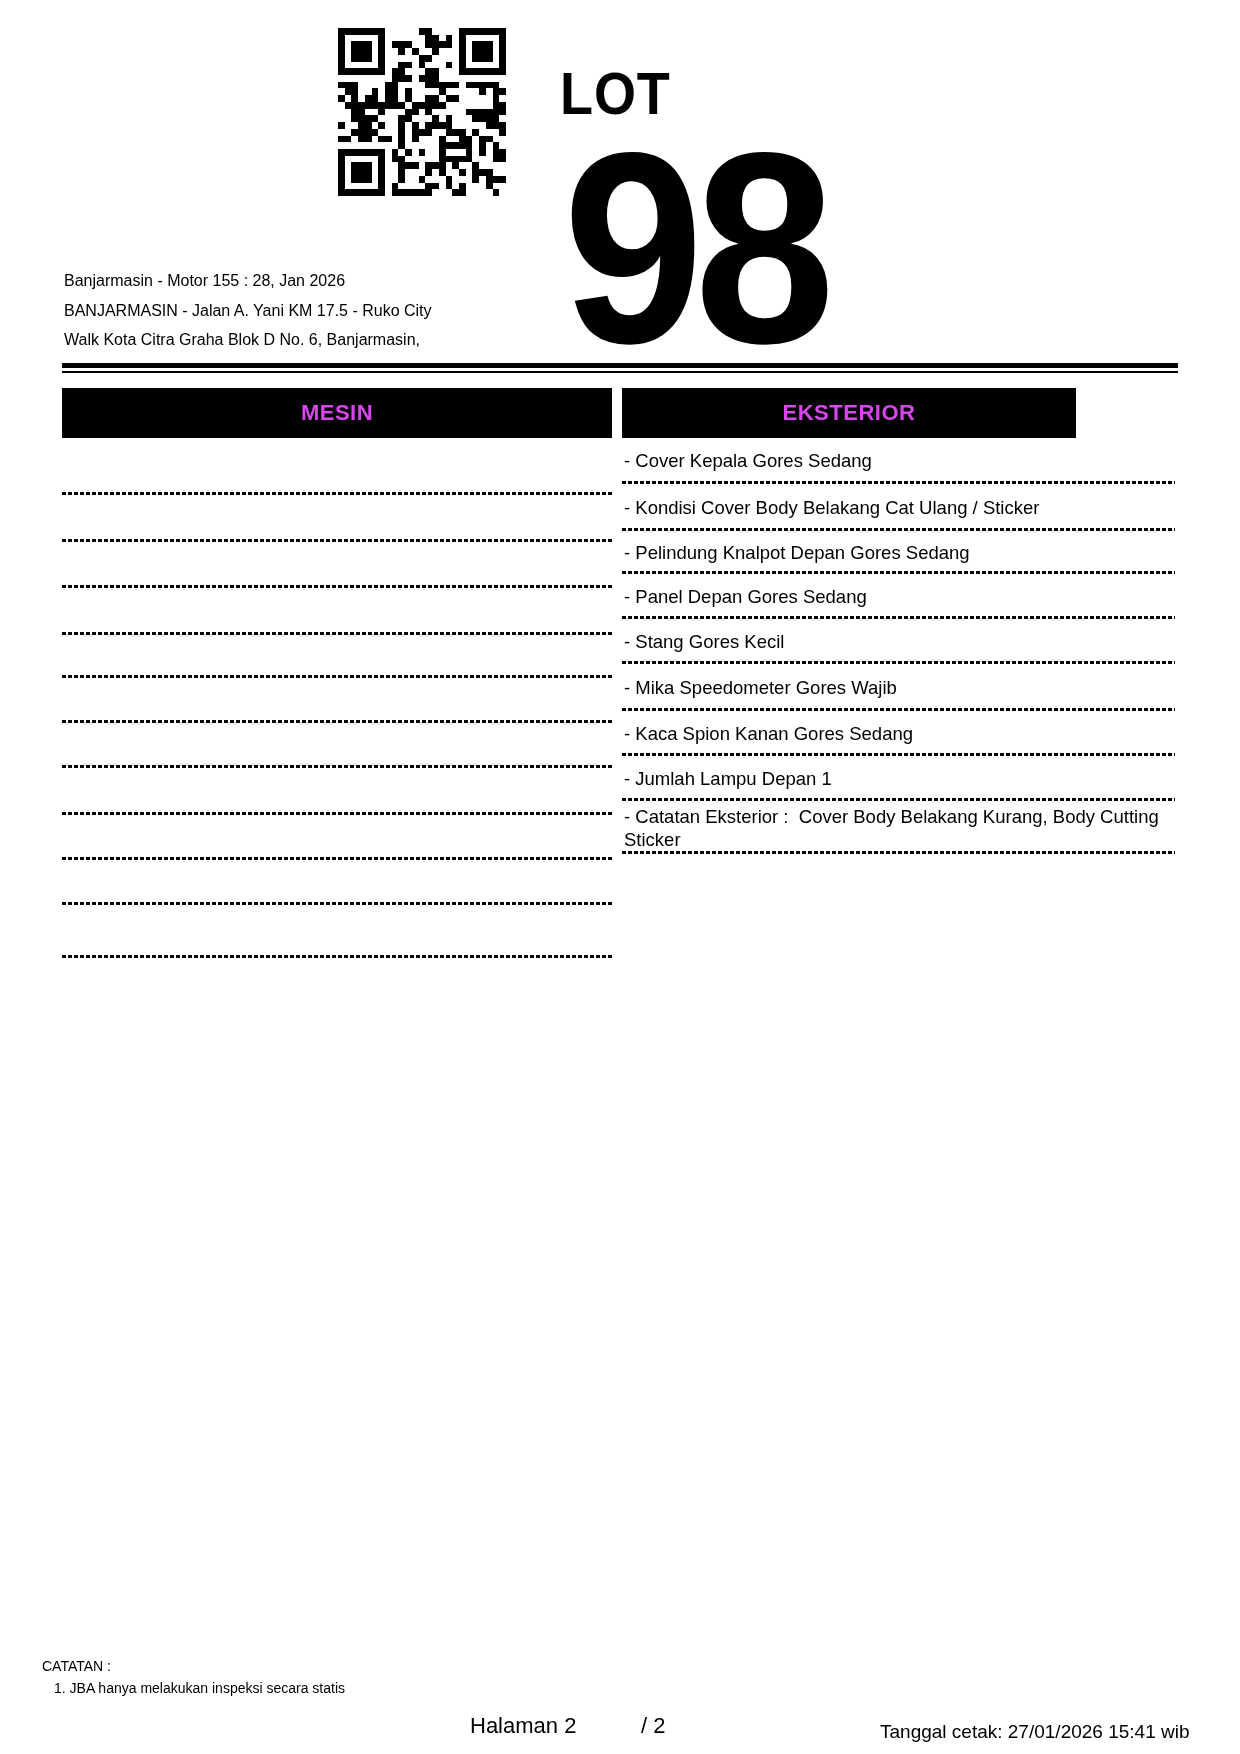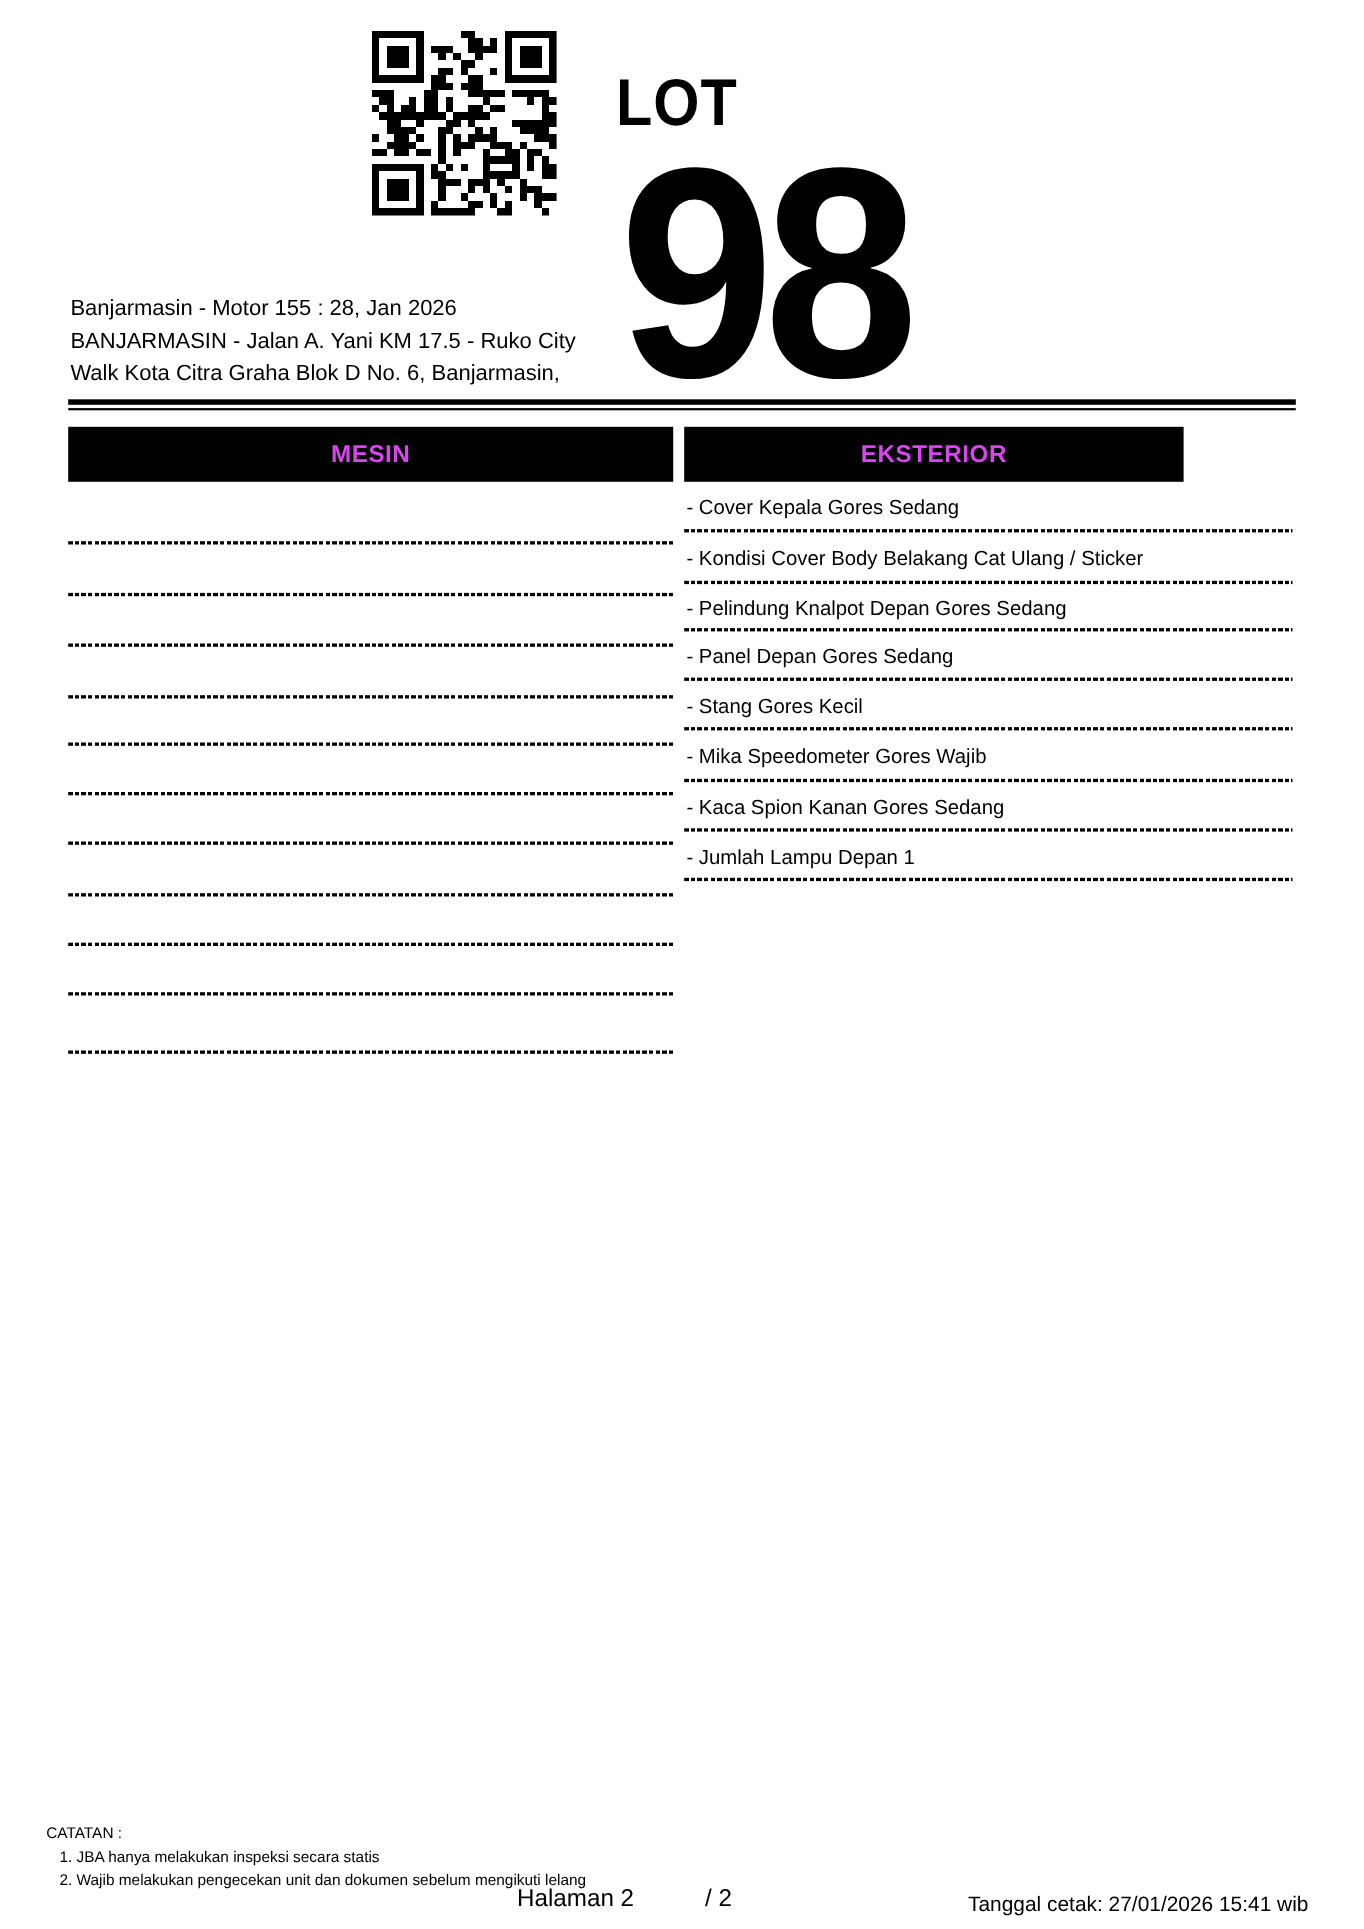--- a/index.html
+++ b/index.html
@@ -22,21 +22,21 @@
     transform:scaleX(0.90);transform-origin:left top;
   }
   .lot-number{
     position:absolute;left:563px;top:112px;
     font-size:272px;font-weight:bold;line-height:1;
     letter-spacing:-10px;
     transform:scaleX(0.93);transform-origin:left top;
   }
   .address{
     position:absolute;left:64px;top:266px;width:470px;
-    font-size:20px;line-height:29.5px;
+    font-size:16px;line-height:29.5px;
   }
   .address div{white-space:nowrap;}
   
   .double-rule{
     position:absolute;left:62px;top:363px;width:1116px;height:3px;
     border-top:5px solid #000;border-bottom:2px solid #000;
   }
   
   .col-header{
     position:absolute;top:388px;height:50px;background:#000;color:#d946ef;
@@ -345,27 +345,27 @@
       </div>
     <div class="row" style="height:47px">
         <span>- Mika Speedometer Gores Wajib</span>
       </div>
     <div class="row" style="height:45px">
         <span>- Kaca Spion Kanan Gores Sedang</span>
       </div>
     <div class="row" style="height:45px">
         <span>- Jumlah Lampu Depan 1</span>
       </div>
+    <div class="row note" style="height:53px"><span>- Catatan Eksterior :  Cover Body Belakang Kurang, Body Cutting Sticker</span></div>
   </div>
 
   <div class="catatan">
     <div>CATATAN :</div>
     <div class="notes">
       <div>1. JBA hanya melakukan inspeksi secara statis</div>
-      <div>2. Wajib melakukan pengecekan unit dan dokumen sebelum mengikuti lelang</div>
     </div>
   </div>
 
   <div class="page-num current">Halaman 2</div>
   <div class="page-num total">/ 2</div>
   <div class="print-date">Tanggal cetak: 27/01/2026 15:41 wib</div>
 
 </div>
 
 </body></html>

